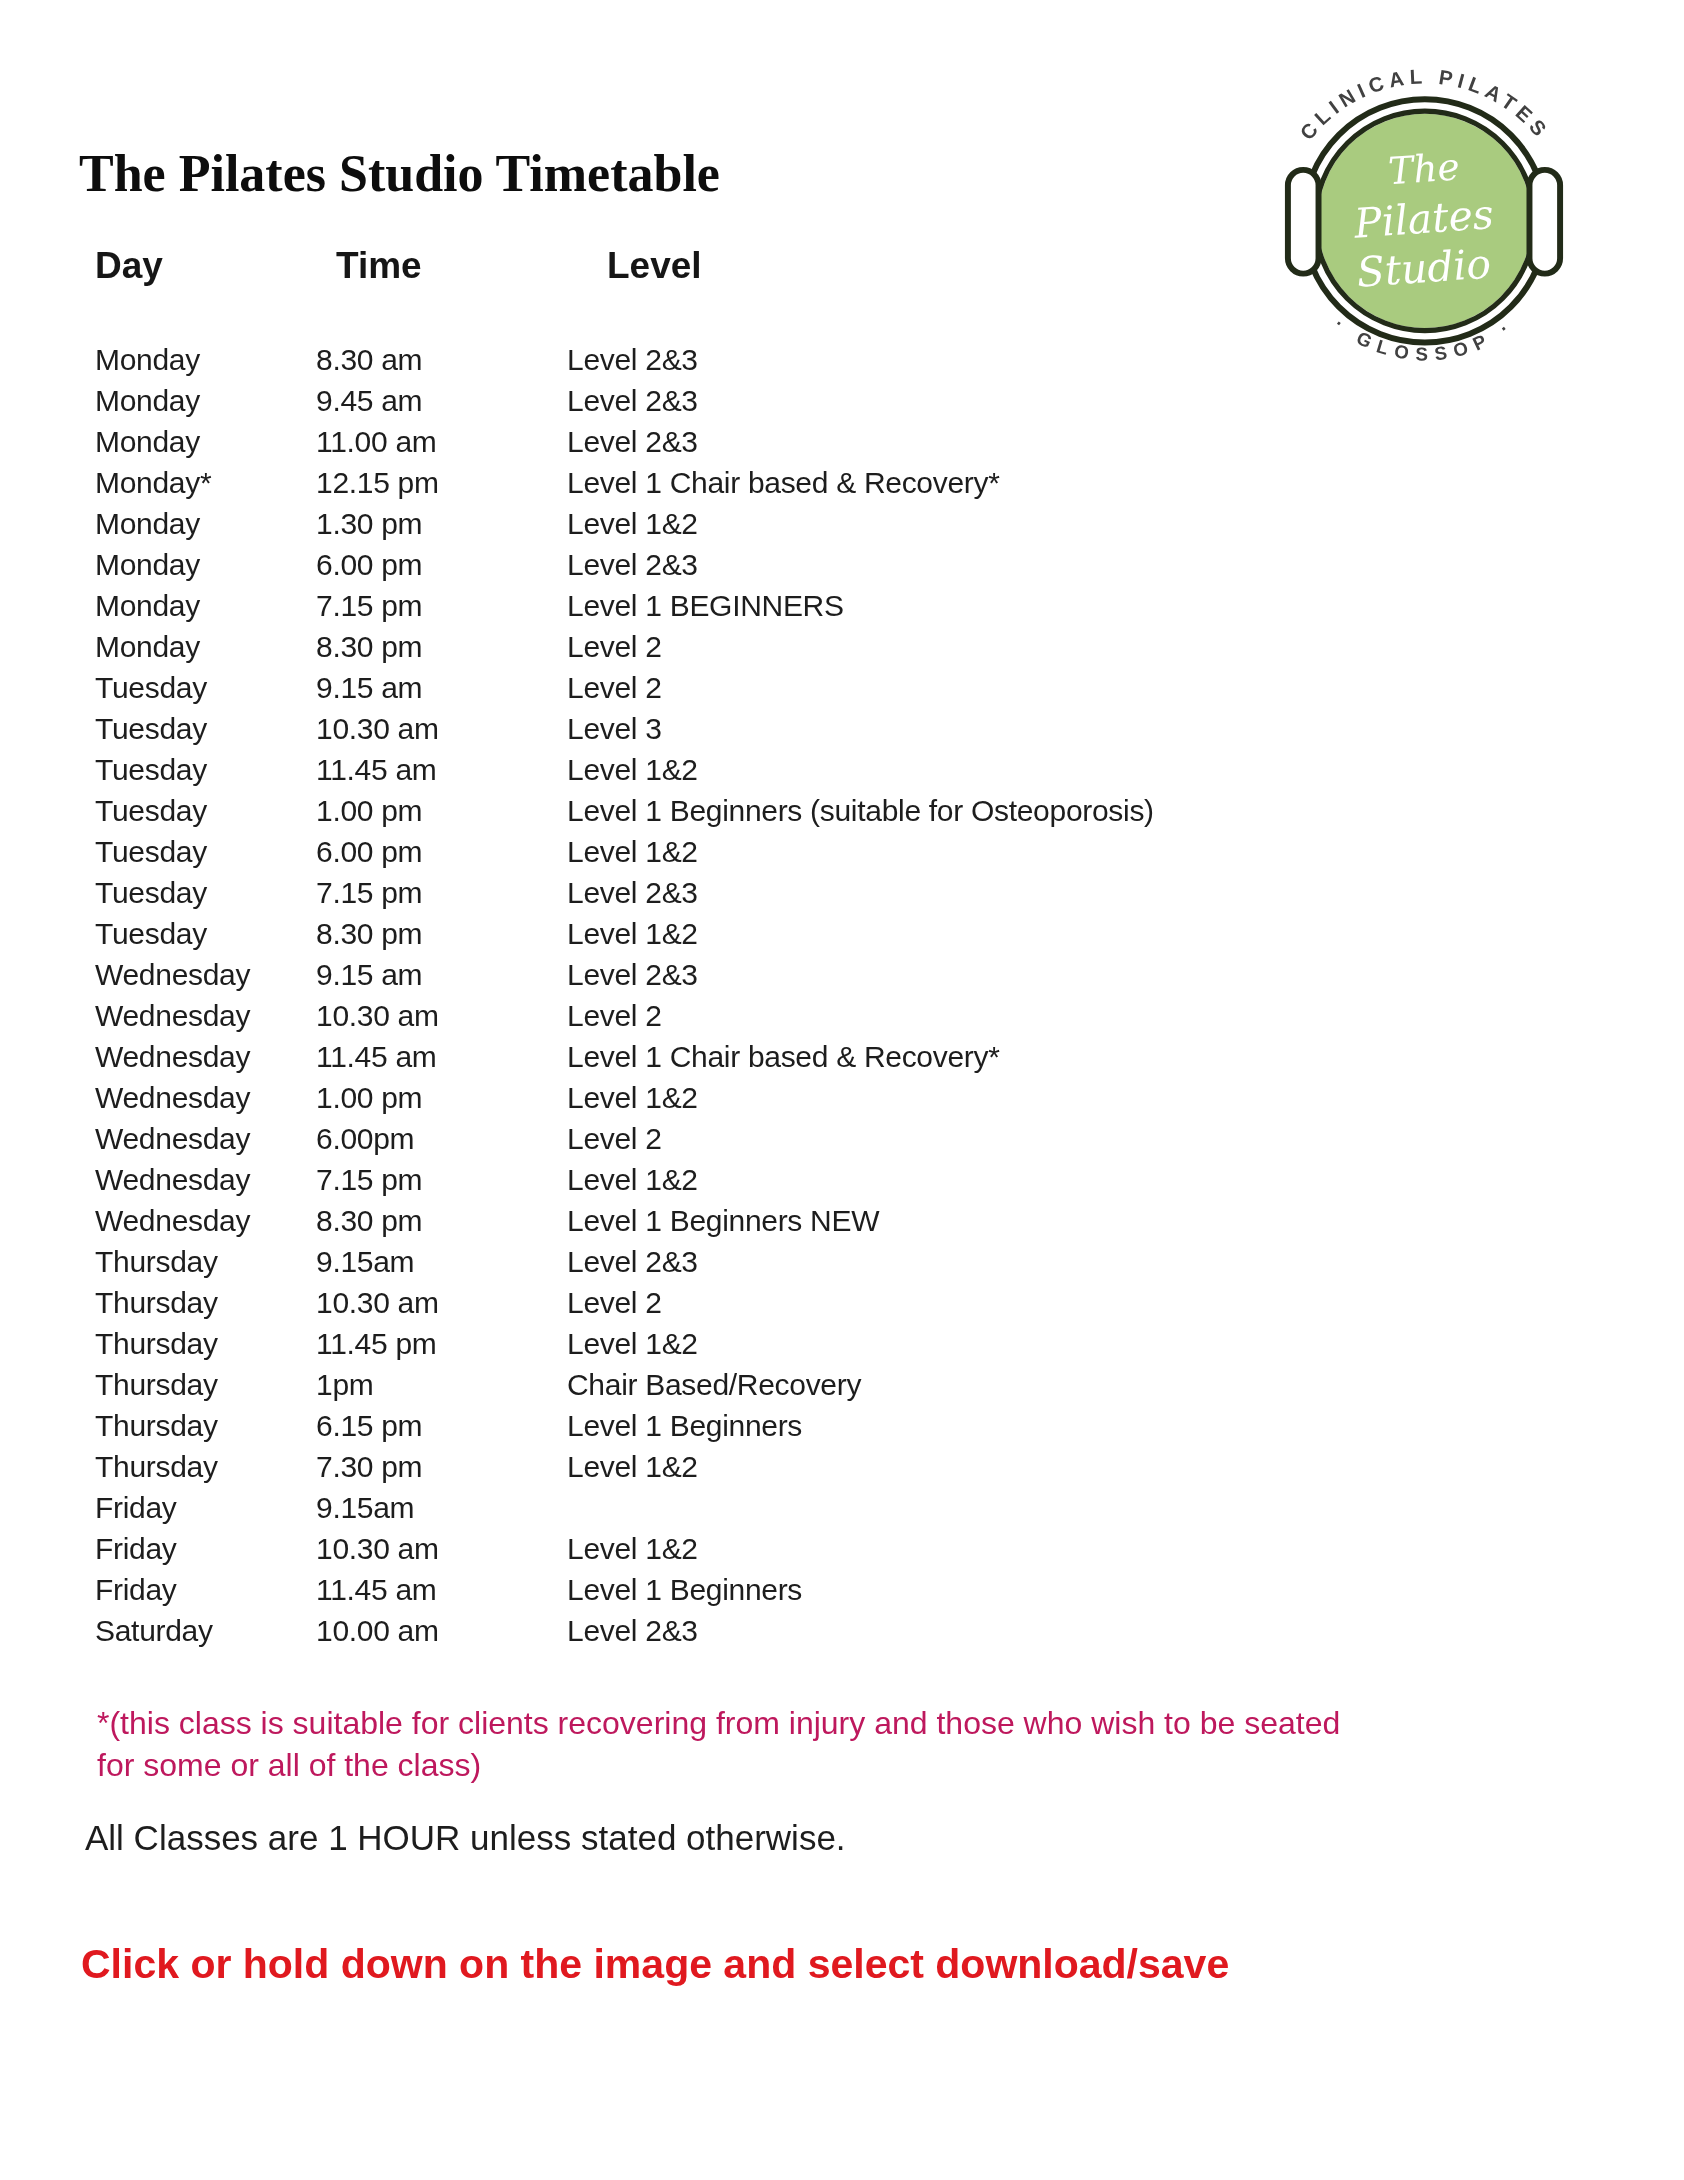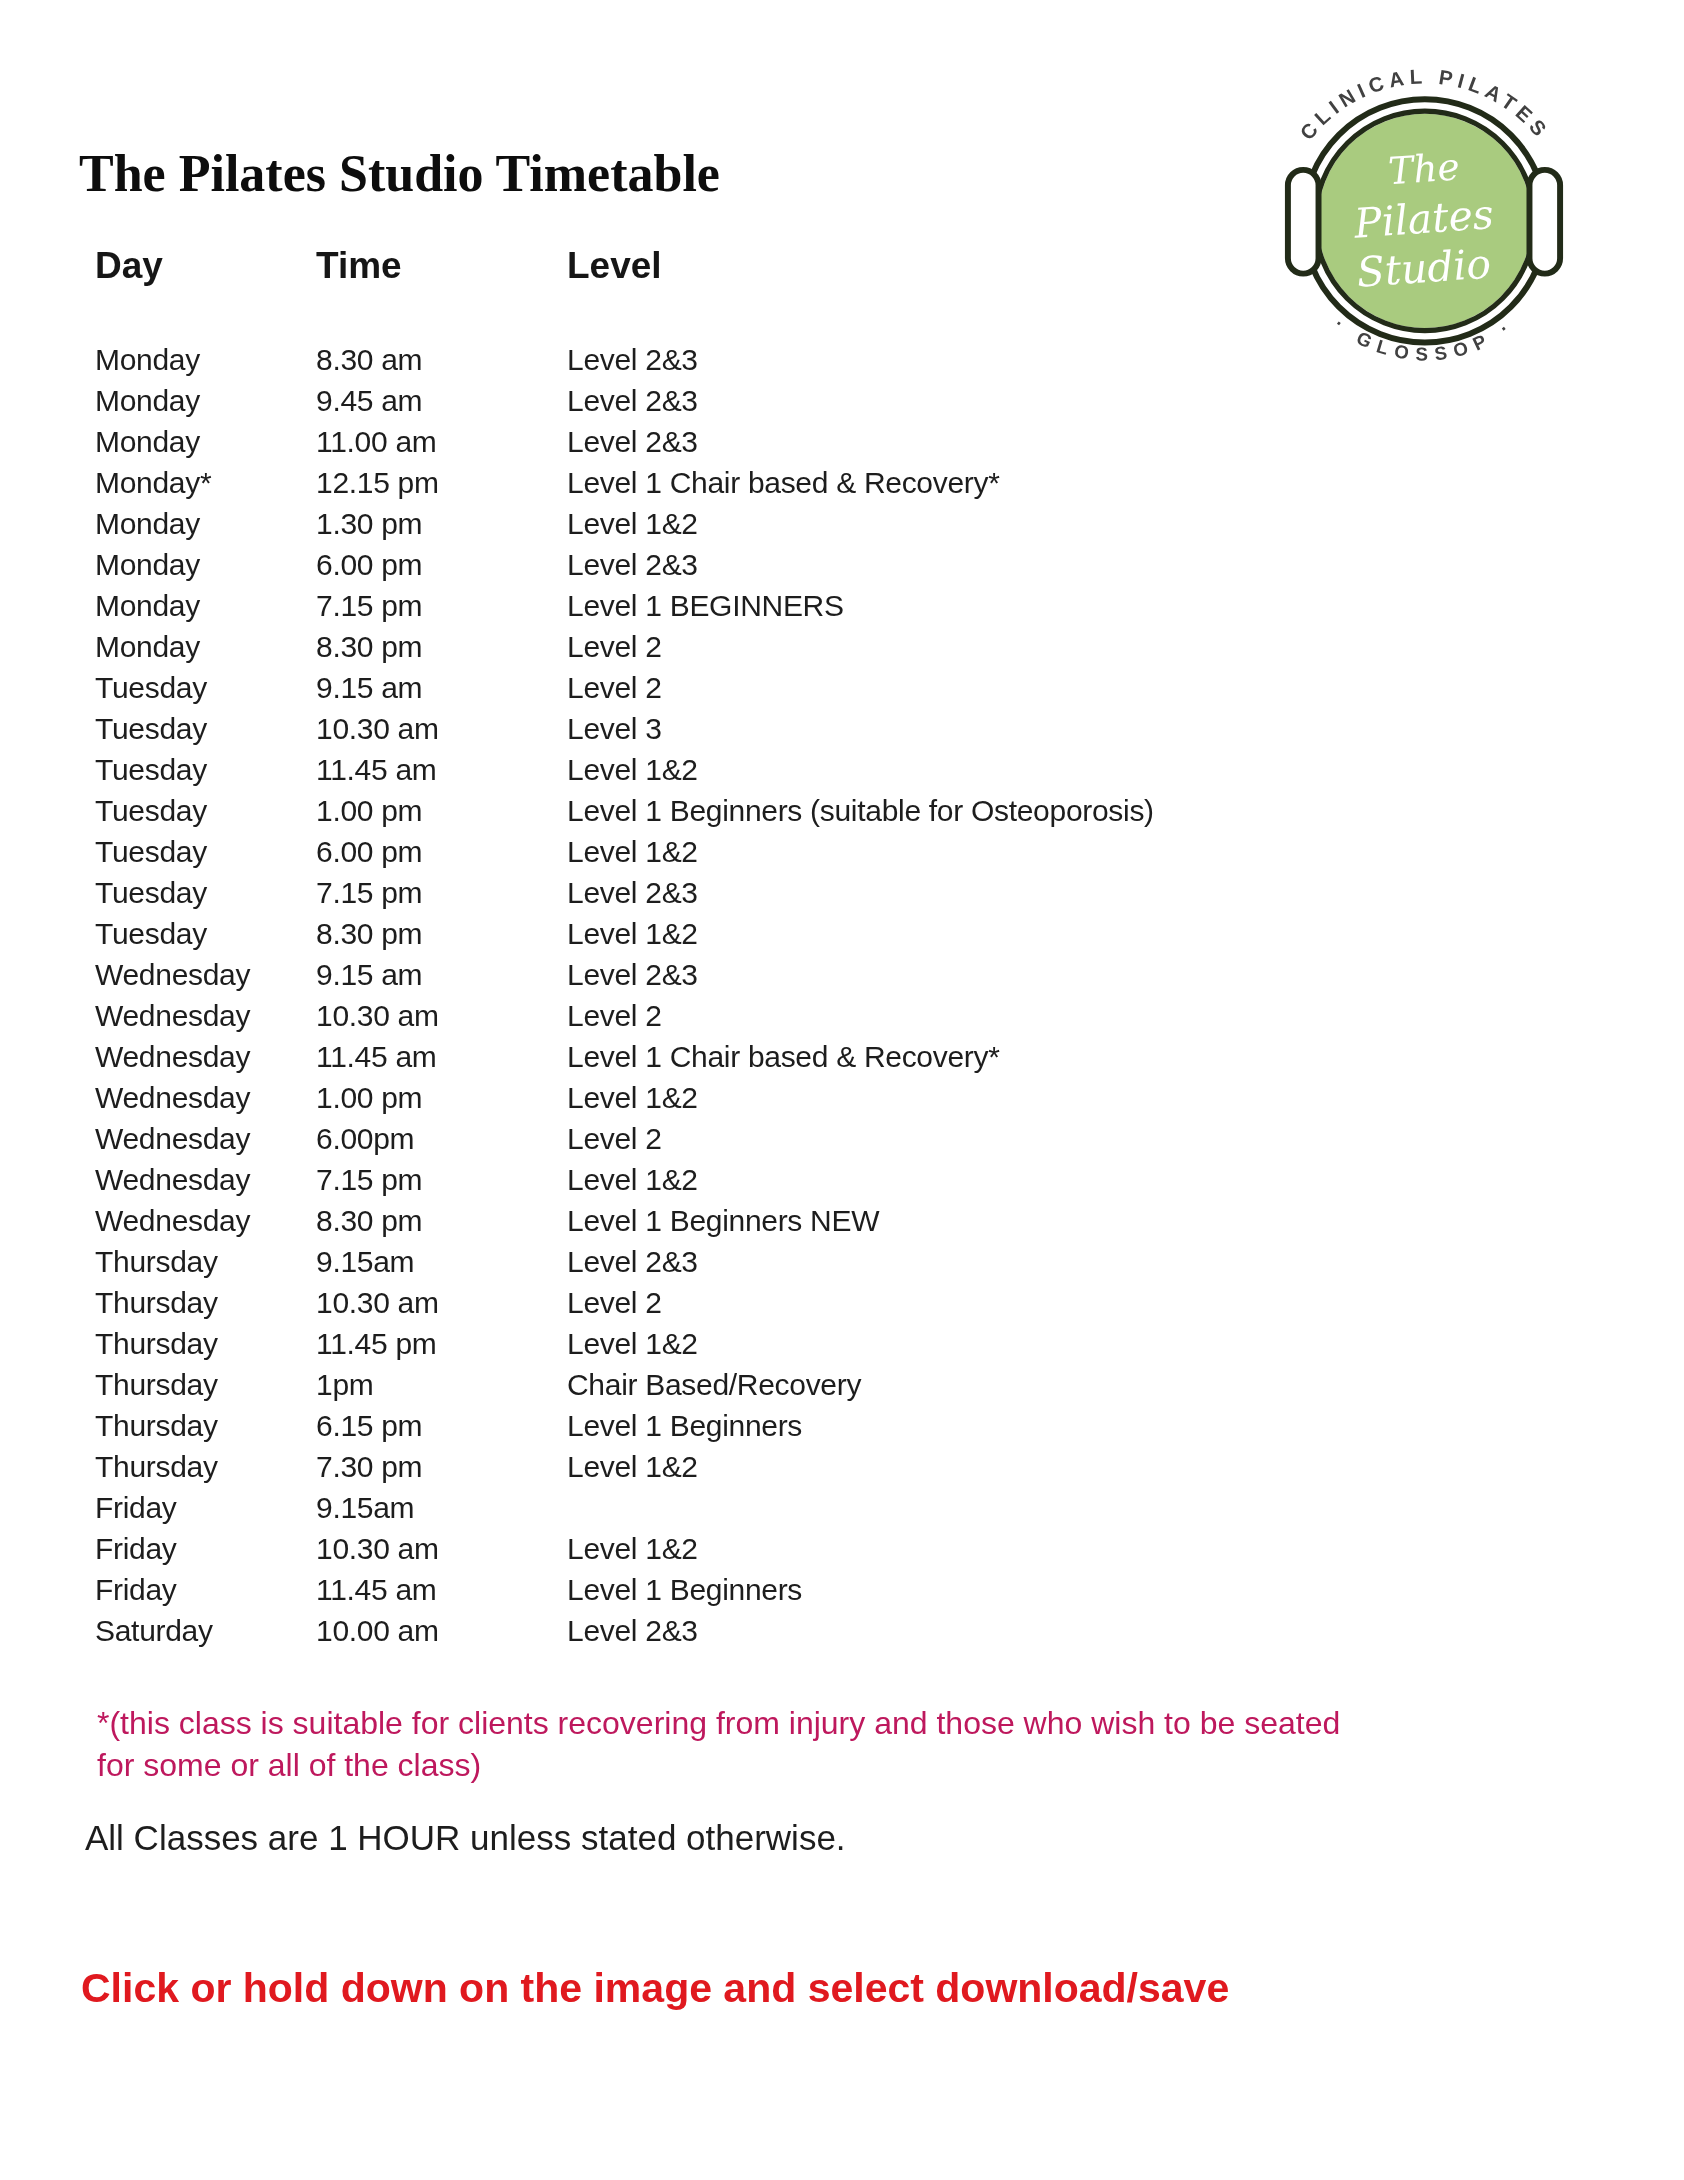--- a/index.html
+++ b/index.html
@@ -54,20 +54,21 @@
     position: absolute;
     left: 95px;
     top: 246px;
     display: grid;
     grid-template-columns: 221px 251px auto;
     font-weight: 700;
     font-size: 37px;
     line-height: 1.1;
     color: #161616;
     white-space: nowrap;
+    gap: 20px;
   }
   .rows {
     position: absolute;
     left: 95px;
     top: 339px;
   }
   .row {
     display: grid;
     grid-template-columns: 221px 251px auto;
     height: 41px;
@@ -97,21 +98,20 @@
   }
   .download-instruction {
     position: absolute;
     left: 81px;
     top: 1942px;
     font-size: 41px;
     font-weight: 700;
     line-height: 1.1;
     color: #e0191f;
     white-space: nowrap;
-    margin-top: 24px;
   }
 </style>
 </head>
 <body>
 
 <div class="page">
 
   <h1 class="title">The Pilates Studio Timetable</h1>
 
   <svg class="logo" viewBox="0 0 348 420" aria-hidden="true">

